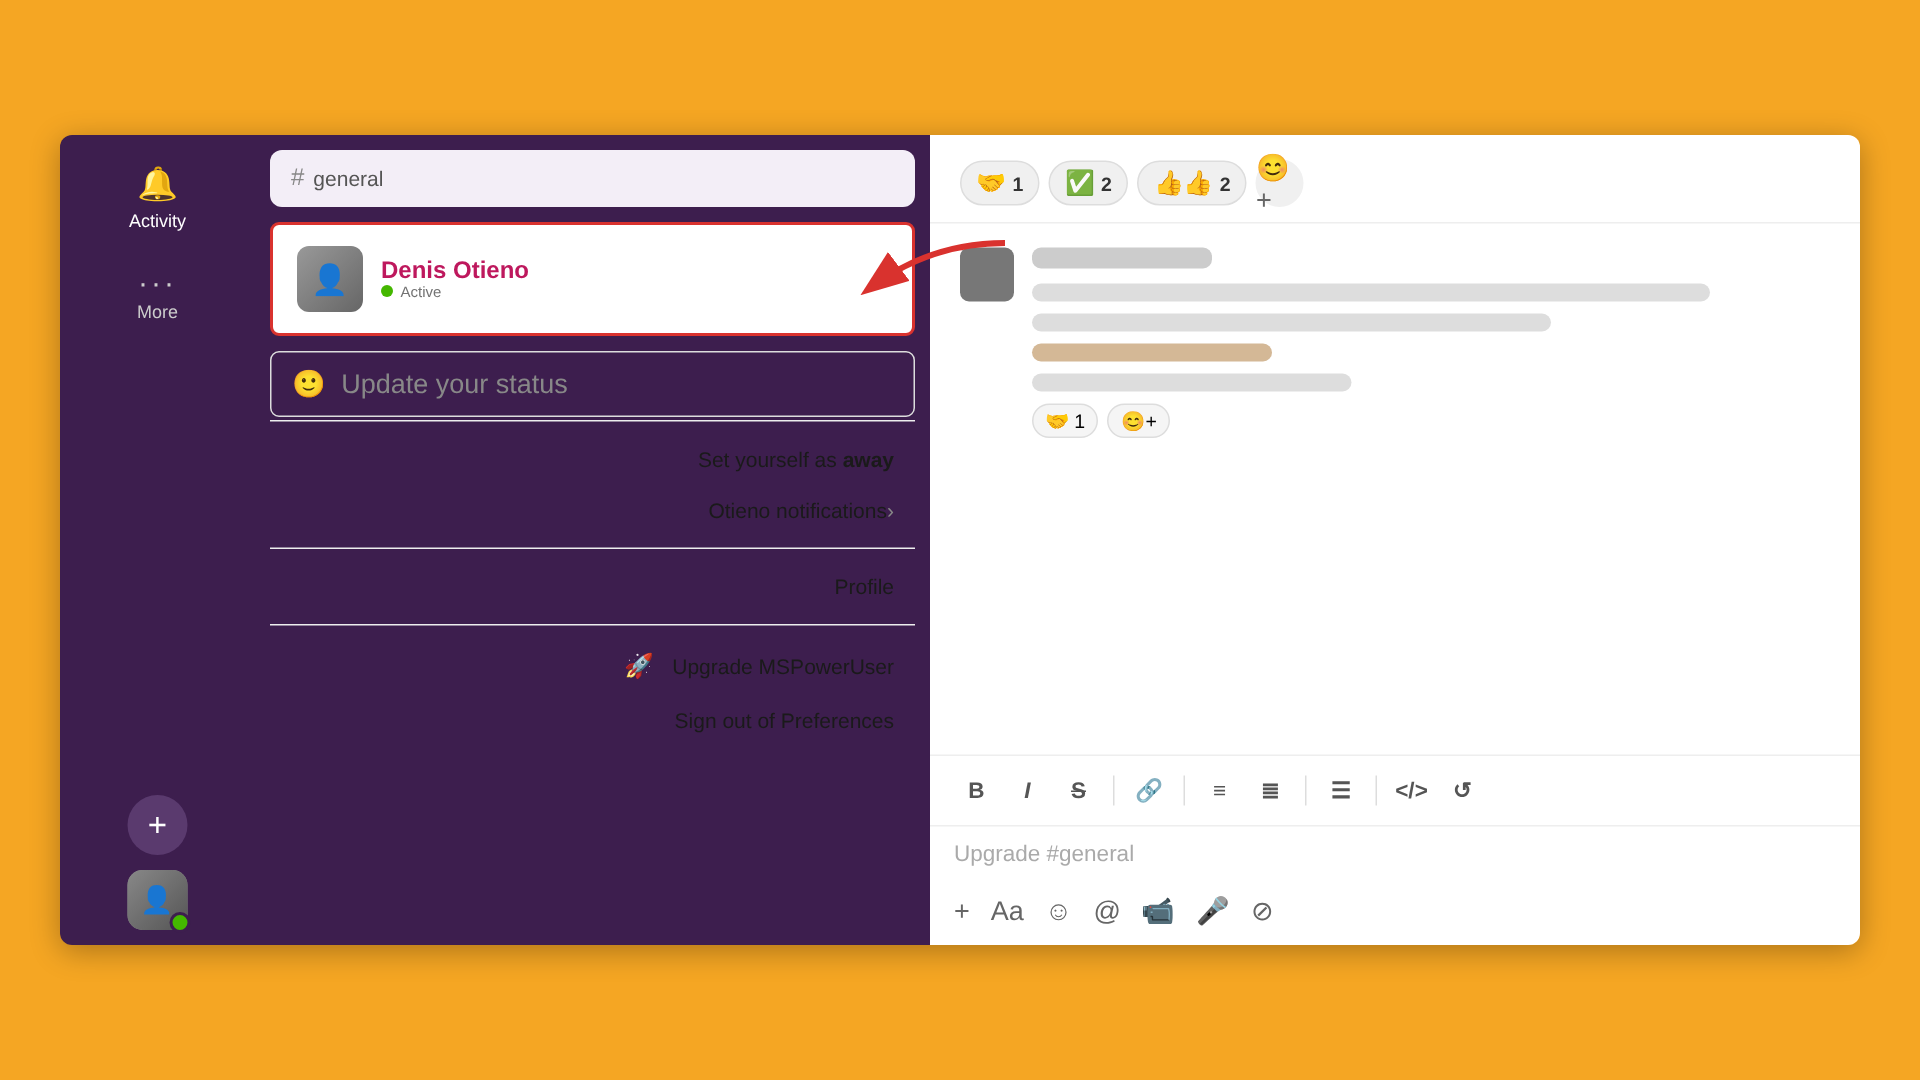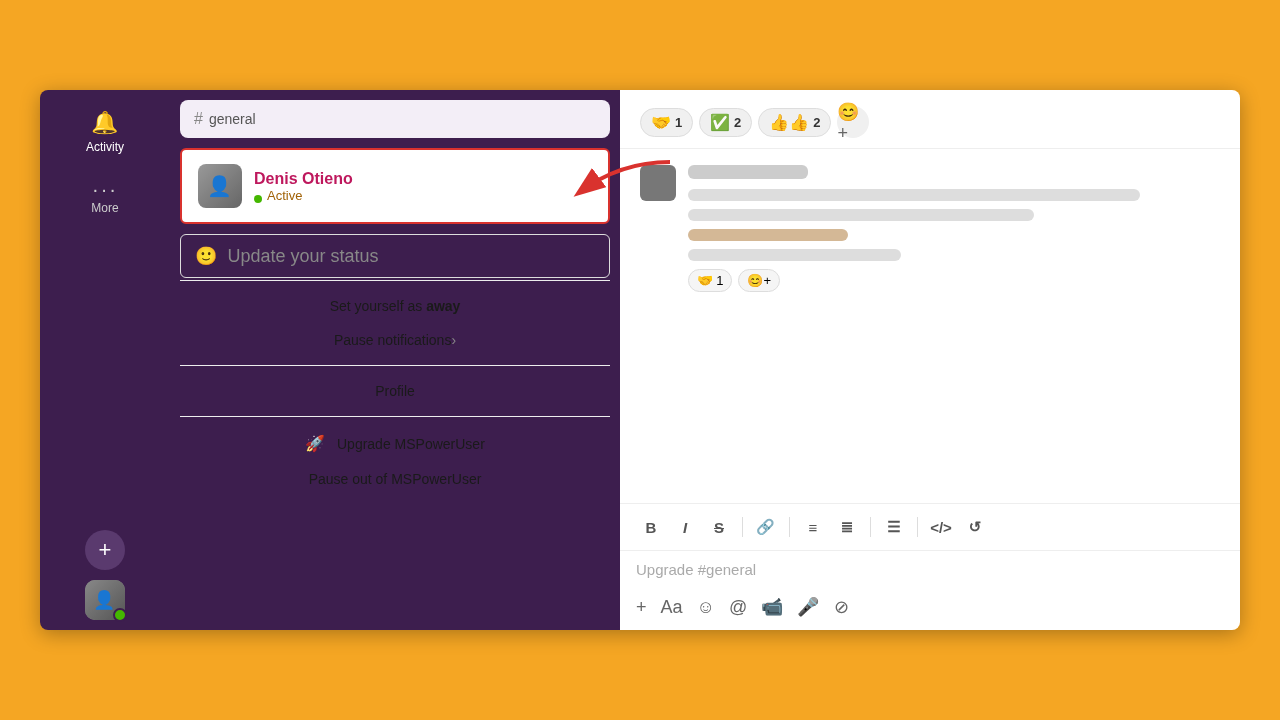--- a/index.html
+++ b/index.html
@@ -155,24 +155,24 @@
       font-size: 20px;
     }
     .profile-info .name {
       font-size: 16px;
       font-weight: 700;
       color: #be185d;
       text-align: right;
     }
     .profile-info .status {
       display: flex;
-      align-items: flex-end;
+      align-items: flex-start;
       gap: 5px;
-      font-size: 13px;
-      color: #a16207;
+      font-size: 10px;
+      color: #737373;
     }
     .status-dot {
       width: 8px;
       height: 8px;
       border-radius: 50%;
       background: #44b700;
     }
     
     .arrow-indicator {
       position: absolute;
@@ -207,21 +207,21 @@
       color: #888;
     }
 
     .menu-section {
       border-top: 1px solid #eee;
       padding: 8px 0;
     }
     .menu-item {
       display: flex;
       align-items: center;
-      justify-content: center;
+      justify-content: flex-end;
       padding: 9px 14px;
       font-size: 14px;
       color: #1a1a1a;
       cursor: pointer;
     }
     .menu-item .chevron {
       color: #888;
       font-size: 14px;
     }
     .menu-item .upgrade-icon {
@@ -424,37 +424,37 @@
       <div class="status-input-row">
         <span class="emoji-icon">🙂</span>
         <span class="placeholder">Update your status</span>
       </div>
 
       <div class="menu-section">
         <div class="menu-item">
           <span>Set yourself as <strong>away</strong></span>
         </div>
         <div class="menu-item">
-          <span>Pause notifications</span>
+          <span>Otieno notifications</span>
           <span class="chevron">›</span>
         </div>
       </div>
 
       <div class="menu-section">
         <div class="menu-item">
           <span>Profile</span>
         </div>
       </div>
 
       <div class="menu-section">
         <div class="menu-item">
           <span><span class="upgrade-icon">🚀</span> Upgrade MSPowerUser</span>
         </div>
         <div class="menu-item">
-          <span>Pause out of MSPowerUser</span>
+          <span>Sign out of Preferences</span>
         </div>
       </div>
     </div>
   </div>
 
   <div class="chat-area">
 
     <div class="reactions-top">
       <div class="reaction-pill">
         <span class="emoji">🤝</span>

